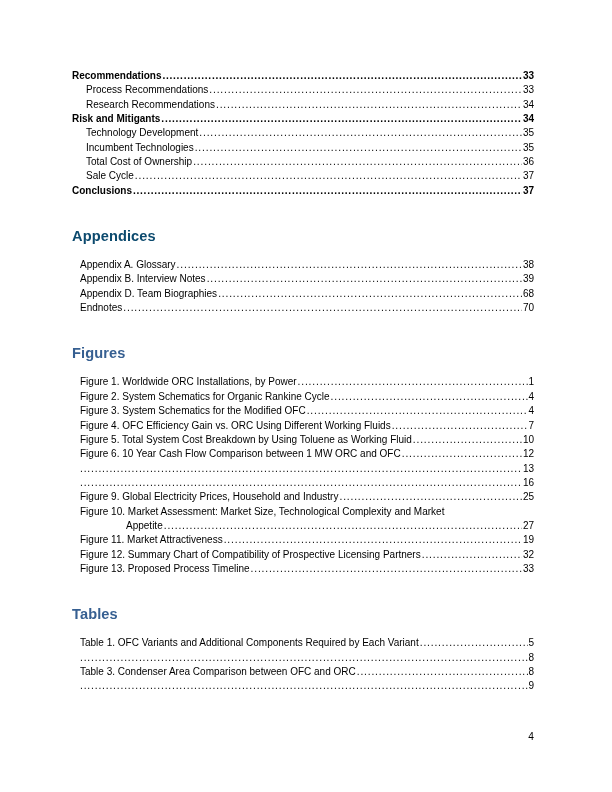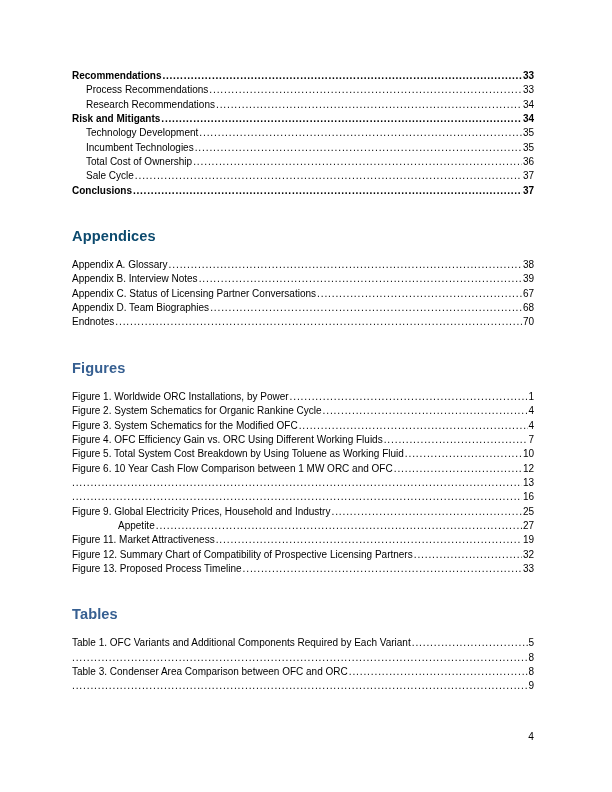--- a/index.html
+++ b/index.html
@@ -72,21 +72,21 @@
     padding-left: 0.5px;
   }
 
   
   .lvl1 { font-weight: bold; margin-left: 0px; }
   .lvl1 .toc-dots::after { font-weight: bold; letter-spacing: 0.7px; }
   
   .lvl2 { font-weight: normal; margin-left: 14px; }
 
   
-  .plain { font-weight: normal; margin-left: 0px; }
+  .plain { font-weight: normal; margin-left: 8px; }
 
   
   .toc-row.wrapped .toc-title { padding-left: 46px; }
 
   
   .heading1 {
     font-size: 14.6px;
     font-weight: bold;
     color: #365F91;
     line-height: 17px;
@@ -173,25 +173,20 @@
         <span class="toc-title">Appendix A. Glossary</span>
         <span class="toc-dots"></span>
         <span class="toc-page">38</span>
       </div>
       <div class="toc-row plain">
         <span class="toc-title">Appendix B. Interview Notes</span>
         <span class="toc-dots"></span>
         <span class="toc-page">39</span>
       </div>
       <div class="toc-row plain">
-        <span class="toc-title">Appendix C. Status of Licensing Partner Conversations</span>
-        <span class="toc-dots"></span>
-        <span class="toc-page">67</span>
-      </div>
-      <div class="toc-row plain">
         <span class="toc-title">Appendix D. Team Biographies</span>
         <span class="toc-dots"></span>
         <span class="toc-page">68</span>
       </div>
       <div class="toc-row plain">
         <span class="toc-title">Endnotes</span>
         <span class="toc-dots"></span>
         <span class="toc-page">70</span>
       </div>
     </div>
@@ -237,20 +232,23 @@
       </div>
       <div class="toc-row plain">
         <span class="toc-dots"></span>
         <span class="toc-page">16</span>
       </div>
       <div class="toc-row plain">
         <span class="toc-title">Figure 9. Global Electricity Prices, Household and Industry</span>
         <span class="toc-dots"></span>
         <span class="toc-page">25</span>
       </div>
+      <div class="toc-row plain nodots">
+        <span class="toc-title">Figure 10. Market Assessment: Market Size, Technological Complexity and Market</span>
+      </div>
       <div class="toc-row plain wrapped">
         <span class="toc-title">Appetite</span>
         <span class="toc-dots"></span>
         <span class="toc-page">27</span>
       </div>
       <div class="toc-row plain">
         <span class="toc-title">Figure 11. Market Attractiveness</span>
         <span class="toc-dots"></span>
         <span class="toc-page">19</span>
       </div>

